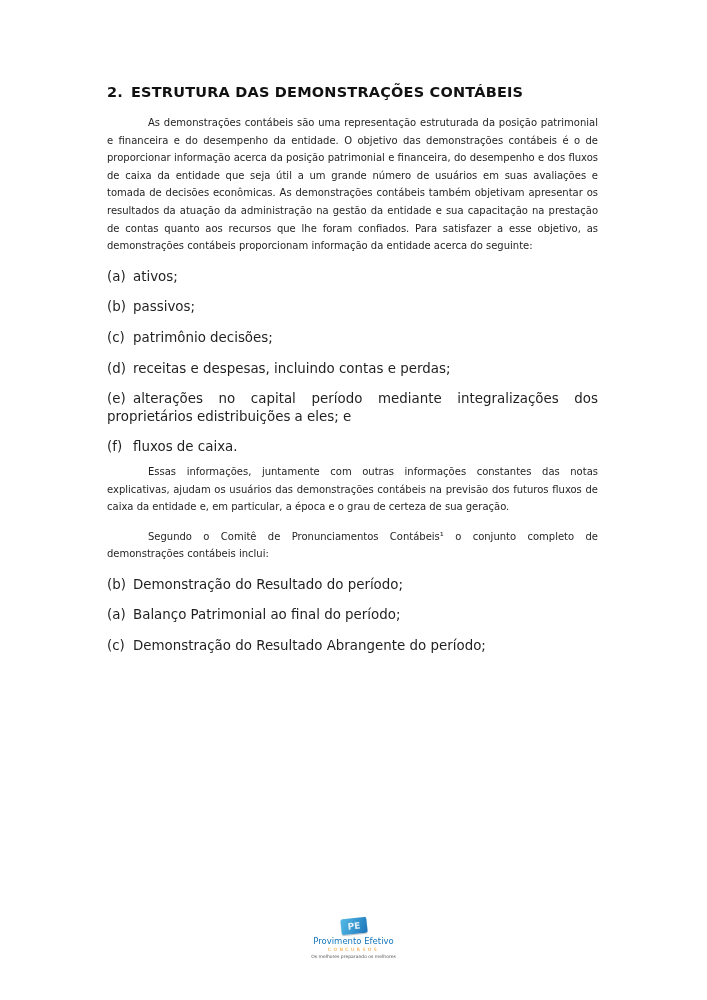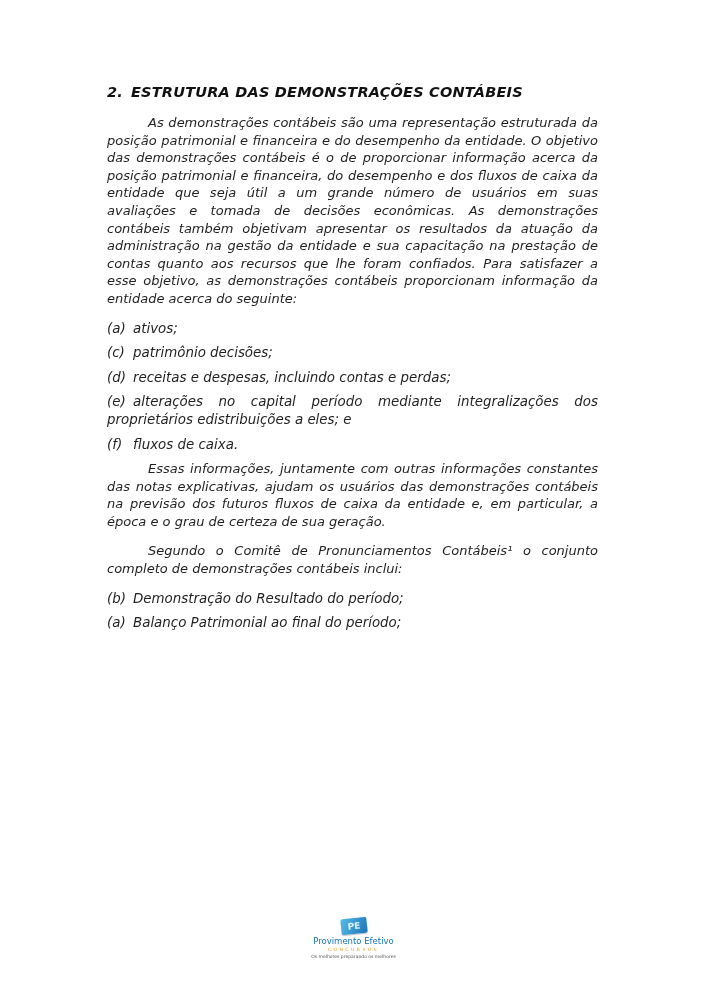--- a/index.html
+++ b/index.html
@@ -8,42 +8,41 @@
     background:#ffffff;
     font-family:"DejaVu Sans", "Liberation Sans", sans-serif;
     color:#1f1f1f;
     position:relative;
     overflow:hidden;
   }
   .content {
     position:absolute;
     left:107px; top:84px;
     width:491px;
-    font-style:italic;
   }
   .heading {
     font-size:14.5px;
     font-weight:bold;
     margin:0 0 14px 0;
     letter-spacing:0.2px;
     color:#111;
   }
   .heading .num { display:inline-block; width:24px; }
   p.para {
-    font-size:13px;
+    font-size:10px;
     line-height:17.6px;
     text-align:justify;
     margin:0 0 12px 0;
     text-indent:41px;
   }
   p.item {
     font-size:13.4px;
     line-height:17.6px;
     text-align:justify;
-    margin:0 0 7px 0;
+    margin:13px 0 7px 0;
   }
   .item .lbl { display:inline-block; width:26px; }
   .list { margin:0 0 6px 0; }
   .footer-logo {
     position:absolute;
     top:918px; left:50%;
     transform:translateX(-50%);
     width:160px;
     text-align:center;
   }
@@ -84,33 +83,35 @@
 <div class="content">
 
   <div class="heading">
     <span class="num">2.</span><span>ESTRUTURA DAS DEMONSTRAÇÕES CONTÁBEIS</span>
   </div>
 
   <p class="para">As demonstrações contábeis são uma representação estruturada da posição patrimonial e financeira e do desempenho da entidade. O objetivo das demonstrações contábeis é o de proporcionar informação acerca da posição patrimonial e financeira, do desempenho e dos fluxos de caixa da entidade que seja útil a um grande número de usuários em suas avaliações e tomada de decisões econômicas. As demonstrações contábeis também objetivam apresentar os resultados da atuação da administração na gestão da entidade e sua capacitação na prestação de contas quanto aos recursos que lhe foram confiados. Para satisfazer a esse objetivo, as demonstrações contábeis proporcionam informação da entidade acerca do seguinte:</p>
 
   <div class="list">
     <p class="item"><span class="lbl">(a)</span><span>ativos;</span></p>
+    <p class="item"><span class="lbl">(b)</span><span>passivos;</span></p>
     <p class="item"><span class="lbl">(c)</span><span>patrimônio decisões;</span></p>
     <p class="item"><span class="lbl">(d)</span><span>receitas e despesas, incluindo contas e perdas;</span></p>
     <p class="item"><span class="lbl">(e)</span><span>alterações no capital período mediante integralizações dos proprietários edistribuições a eles; e</span></p>
     <p class="item"><span class="lbl">(f)</span><span>fluxos de caixa.</span></p>
   </div>
 
   <p class="para">Essas informações, juntamente com outras informações constantes das notas explicativas, ajudam os usuários das demonstrações contábeis na previsão dos futuros fluxos de caixa da entidade e, em particular, a época e o grau de certeza de sua geração.</p>
 
   <p class="para">Segundo o Comitê de Pronunciamentos Contábeis¹ o conjunto completo de demonstrações contábeis inclui:</p>
 
   <div class="list">
     <p class="item"><span class="lbl">(b)</span><span>Demonstração do Resultado do período;</span></p>
     <p class="item"><span class="lbl">(a)</span><span>Balanço Patrimonial ao final do período;</span></p>
+    <p class="item"><span class="lbl">(c)</span><span>Demonstração do Resultado Abrangente do período;</span></p>
   </div>
 
 </div>
 
 <div class="footer-logo">
   <div class="logo-icon">
       <span>PE</span>
     </div>
   <div class="brand-name">Provimento Efetivo</div>
   <div class="brand-subtitle">CONCURSOS</div>

